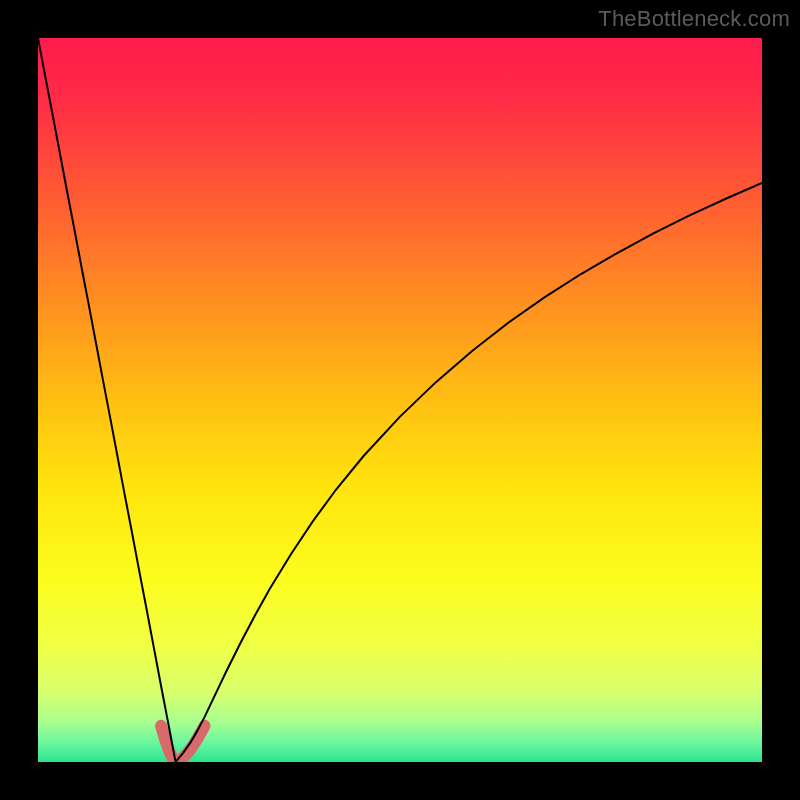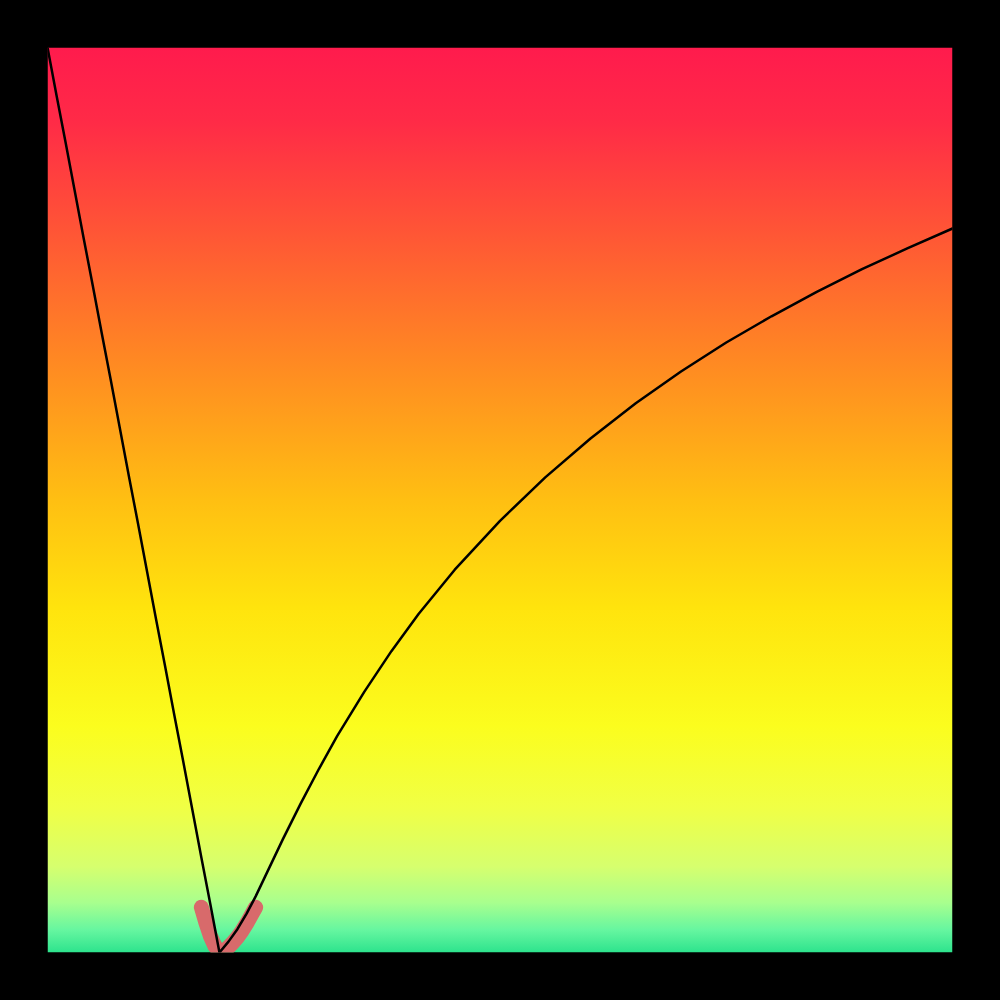--- a/index.html
+++ b/index.html
@@ -57,13 +57,14 @@
           <stop offset="94.5%" stop-color="#a8ff8e"></stop>
           <stop offset="97.5%" stop-color="#66f6a0"></stop>
           <stop offset="100%" stop-color="#2de38d"></stop>
         </linearGradient>
     </defs>
     <rect x="0" y="0" width="724" height="724" fill="url(#bg-grad)"></rect>
     <path id="highlight-path" fill="none" stroke-linecap="round" stroke-linejoin="round" d="M123.08 687.80 L126.70 700.11 L130.32 710.97 L133.94 718.93 L137.56 723.28 L141.18 723.28 L144.80 719.66 L148.42 716.04 L152.04 711.69 L155.66 706.62 L159.28 700.83 L162.90 694.32 L166.52 687.80" stroke="#d86a6b" stroke-width="12"></path>
     <path id="curve-path" fill="none" stroke-linecap="round" stroke-linejoin="round" d="M0.00 0.00 L7.24 38.37 L14.48 76.02 L21.72 114.39 L28.96 152.76 L36.20 190.41 L43.44 228.78 L50.68 266.43 L57.92 304.80 L65.16 343.18 L72.40 380.82 L79.64 419.20 L86.88 457.57 L94.12 495.22 L101.36 533.59 L108.60 571.24 L115.84 609.61 L123.08 647.98 L130.32 685.63 L137.56 724.00 L144.80 715.31 L152.04 705.18 L159.28 692.87 L166.52 679.11 L173.76 663.91 L188.24 633.50 L202.72 604.54 L217.20 577.03 L231.68 550.96 L253.40 515.49 L275.12 482.91 L296.84 453.22 L325.80 417.75 L362.00 378.65 L398.20 343.90 L434.40 312.77 L470.60 284.53 L506.80 259.19 L543.00 236.02 L579.20 215.03 L615.40 195.48 L651.60 177.38 L687.80 160.73 L724.00 144.80" stroke="#000000" stroke-width="2"></path>
   </svg>
 
+  <div class="attrib">TheBottleneck.com</div>
 </div>
 
 </body></html>

